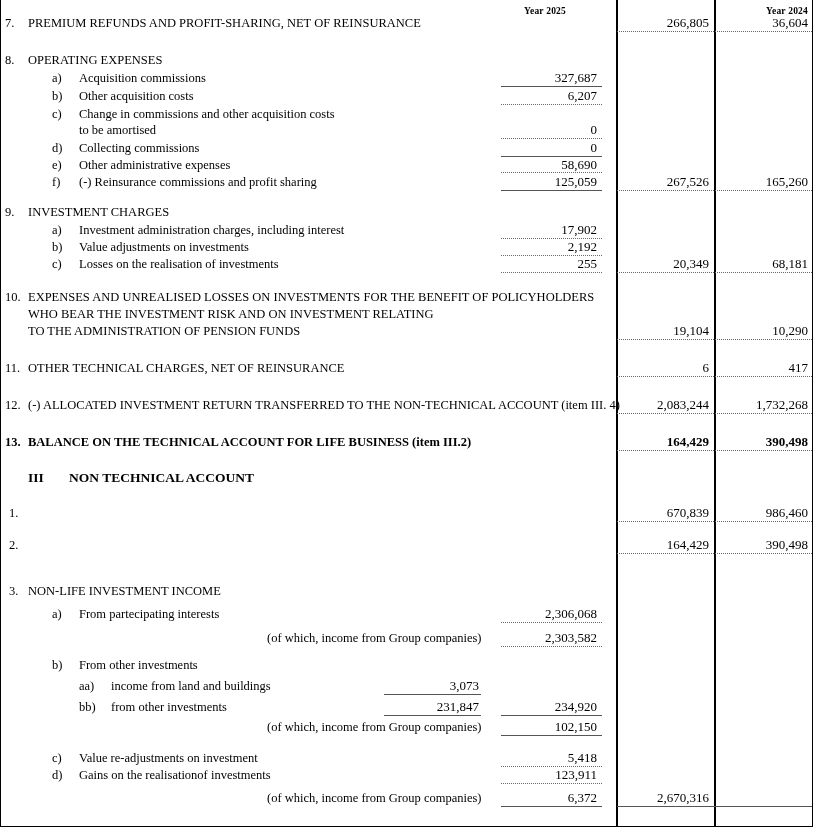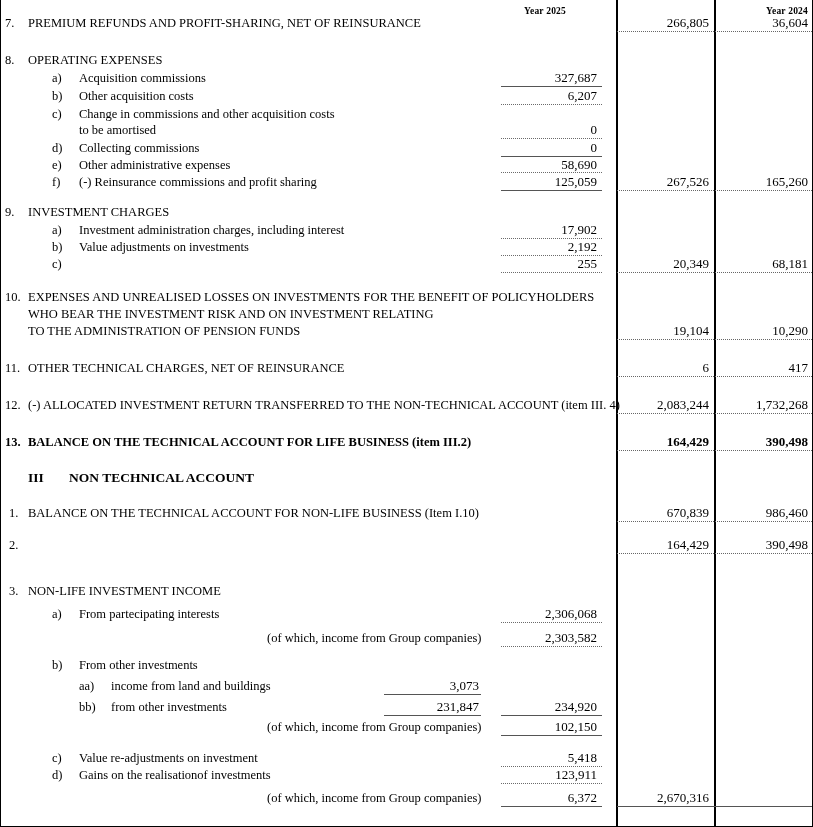--- a/index.html
+++ b/index.html
@@ -158,20 +158,21 @@
   <div class="t subl" style="top:223px;">Investment administration charges, including interest</div>
   <div class="num colB" style="top:223px;">17,902</div>
   <div class="uline dotted" style="left:500px; width:101px; top:238px;"></div>
 
   <div class="t sub" style="top:240px;">b)</div>
   <div class="t subl" style="top:240px;">Value adjustments on investments</div>
   <div class="num colB" style="top:240px;">2,192</div>
   <div class="uline dotted" style="left:500px; width:101px; top:255px;"></div>
 
   <div class="t sub" style="top:257px;">c)</div>
+  <div class="t subl" style="top:257px;">Losses on the realisation of investments</div>
   <div class="num colB" style="top:257px;">255</div>
   <div class="uline dotted" style="left:500px; width:101px; top:272px;"></div>
 
   <div class="num colC" style="top:257px;">20,349</div>
   <div class="num colD" style="top:257px;">68,181</div>
   <div class="hrule" style="top:272px;"></div>
 
   <div class="t idx2" style="top:290px;">10.</div>
   <div class="t lbl" style="top:290px;">EXPENSES AND UNREALISED LOSSES ON INVESTMENTS FOR THE BENEFIT OF POLICYHOLDERS</div>
   <div class="t lbl" style="top:324px;">TO THE ADMINISTRATION OF PENSION FUNDS</div>
@@ -195,21 +196,20 @@
   <div class="t idx2 bold" style="top:435px;">13.</div>
   <div class="t lbl bold" style="top:435px;">BALANCE ON THE TECHNICAL ACCOUNT FOR LIFE BUSINESS (item III.2)</div>
   <div class="num colC bold" style="top:435px;">164,429</div>
   <div class="num colD bold" style="top:435px;">390,498</div>
   <div class="hrule" style="top:450px;"></div>
 
   <div class="t bold" style="left:27px; top:471px; font-size:13.5px;">III</div>
   <div class="t bold" style="left:68px; top:471px; font-size:13.5px;">NON TECHNICAL ACCOUNT</div>
 
   <div class="t idx" style="top:506px;">1.</div>
-  <div class="t lbl" style="top:506px;">BALANCE ON THE TECHNICAL ACCOUNT FOR NON-LIFE BUSINESS (Item I.10)</div>
   <div class="num colC" style="top:506px;">670,839</div>
   <div class="num colD" style="top:506px;">986,460</div>
   <div class="hrule" style="top:521px;"></div>
 
   <div class="t idx" style="top:538px;">2.</div>
   <div class="num colC" style="top:538px;">164,429</div>
   <div class="num colD" style="top:538px;">390,498</div>
   <div class="hrule" style="top:553px;"></div>
 
   <div class="t idx" style="top:584px;">3.</div>

